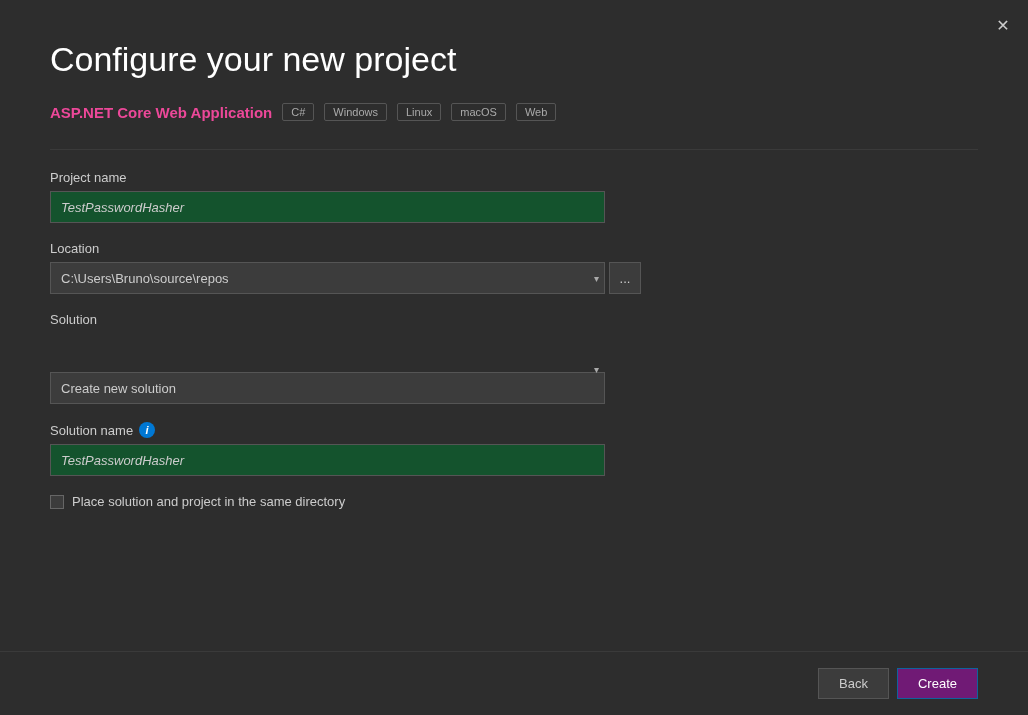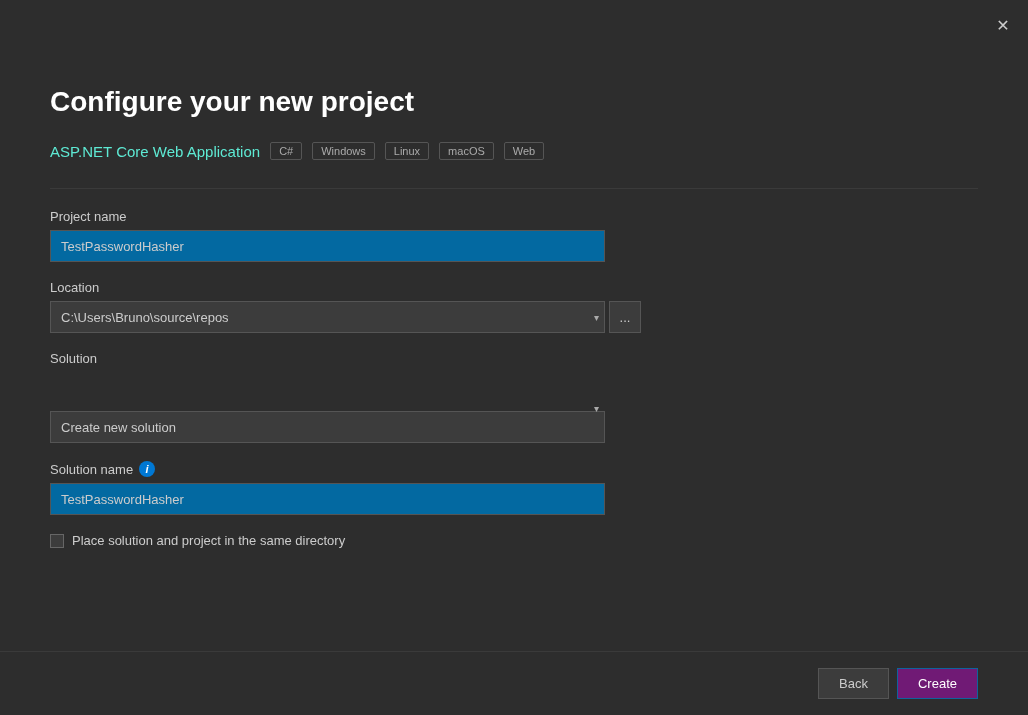--- a/index.html
+++ b/index.html
@@ -46,37 +46,36 @@
     }
 
     .content-area {
       flex: 1;
       padding: 40px 50px 20px 50px;
       overflow-y: auto;
     }
 
     .page-title {
       color: #ffffff;
-      font-size: 28px;
-      font-weight: 700;
+      font-size: 34px;
+      font-weight: 400;
       margin-bottom: 24px;
-      margin-top: 46px;
     }
 
     .project-type-row {
       display: flex;
       align-items: center;
       gap: 10px;
       margin-bottom: 28px;
     }
 
     .project-type-name {
-      color: #5eead4;
+      color: #ec4899;
       font-size: 15px;
-      font-weight: 400;
+      font-weight: 700;
     }
 
     .tag {
       background: transparent;
       border: 1px solid #555555;
       color: #aaaaaa;
       font-size: 11px;
       padding: 2px 8px;
       border-radius: 2px;
     }
@@ -106,26 +105,27 @@
       justify-content: center;
       font-style: italic;
       font-weight: bold;
       cursor: default;
       flex-shrink: 0;
     }
 
     .form-input {
       width: 555px;
       height: 32px;
-      background: #0369a1;
+      background: #14532d;
       border: 1px solid #555555;
       color: #cccccc;
       font-size: 13px;
       padding: 0 10px;
       outline: none;
+      font-style: italic;
     }
 
     .location-row {
       display: flex;
       align-items: flex-end;
       gap: 4px;
     }
 
     .location-input-wrapper {
       position: relative;

